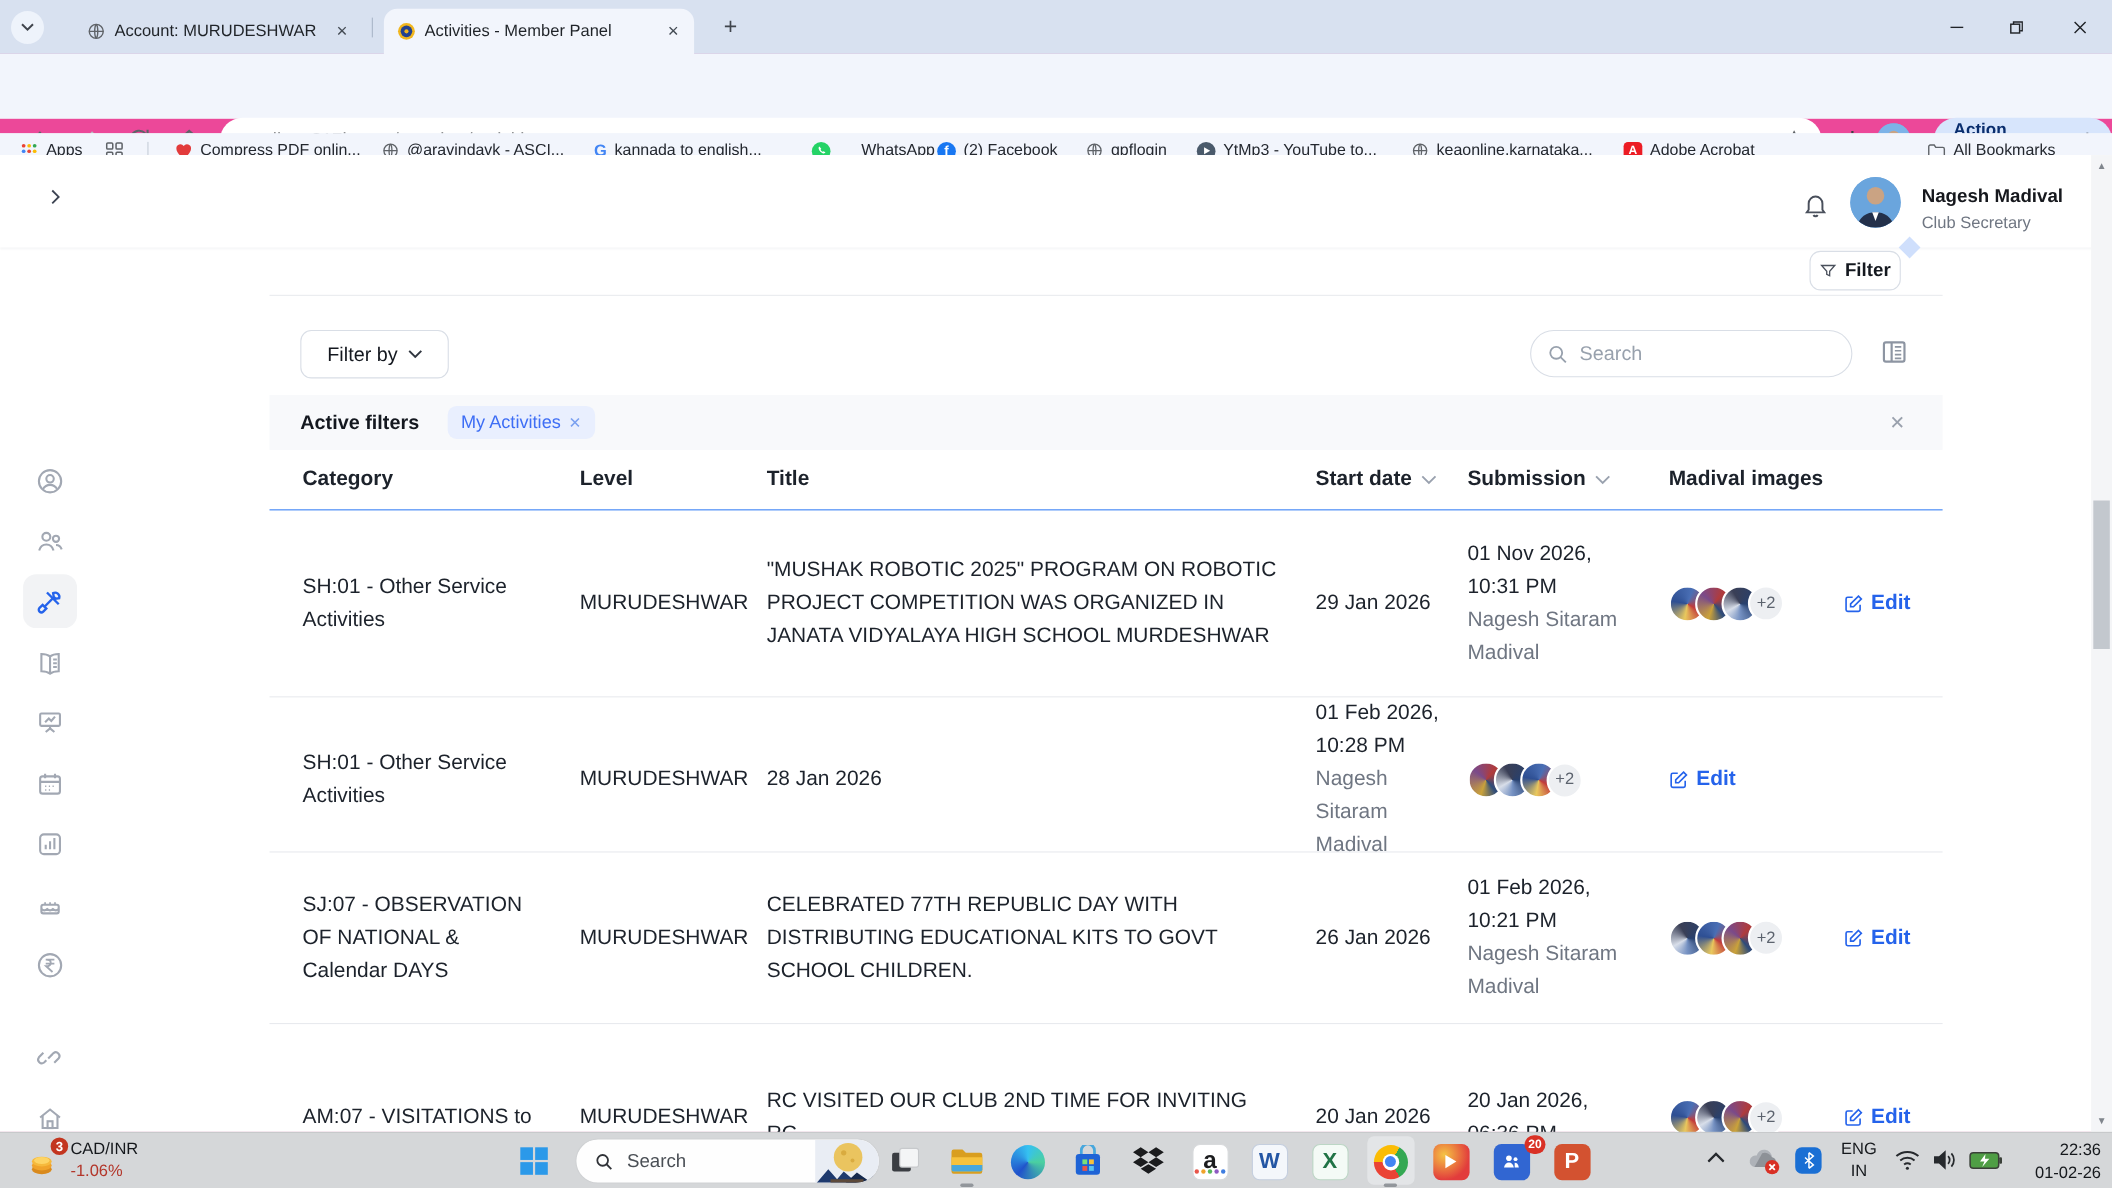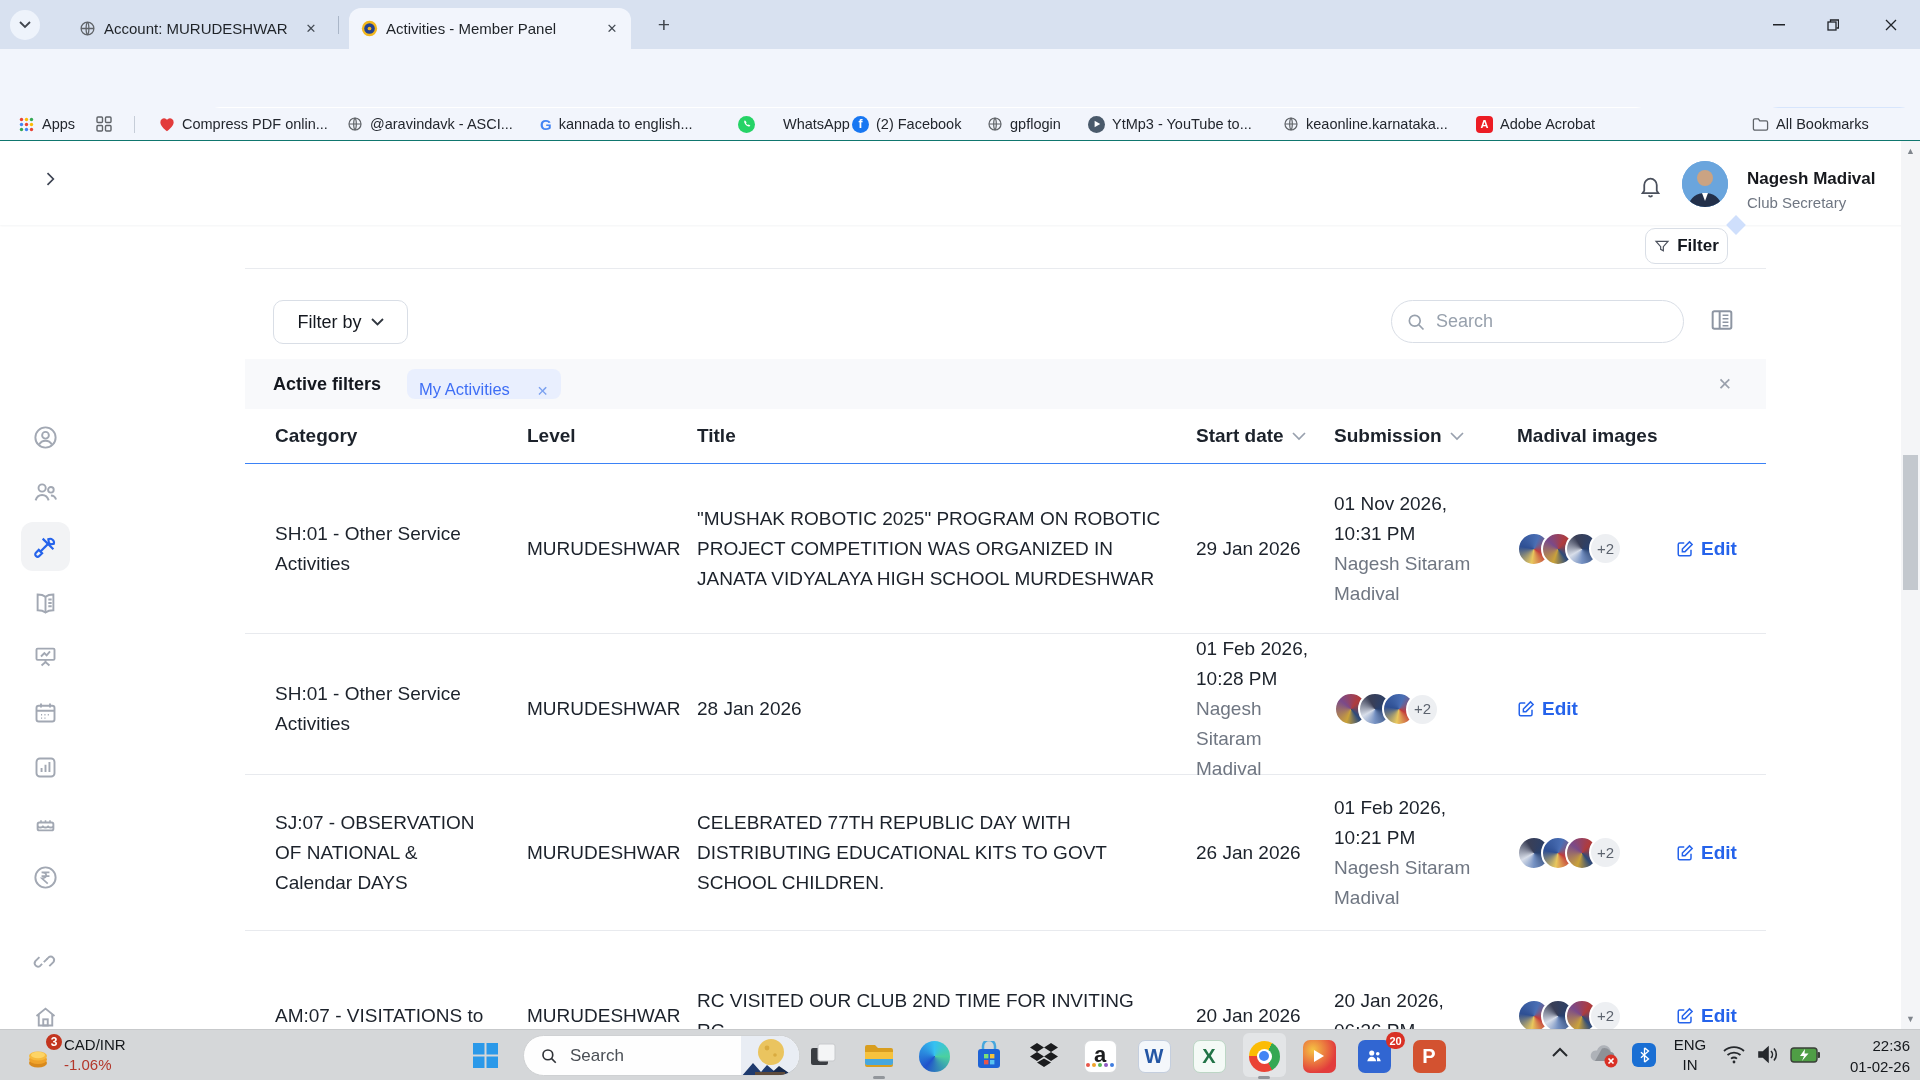--- a/index.html
+++ b/index.html
@@ -23,21 +23,21 @@
   .toolbar { position:absolute; left:0; top:49px; width:1920px; height:59px; background:#f2f5fc; }
   .navbtn { position:absolute; top:66px; width:24px; height:24px; color:#5f6368; }
   .omnibox { position:absolute; left:200px; top:58px; width:1456px; height:41px; background:#fff; border-radius:21px; display:flex; align-items:center; }
   .url-text { font-size:17px; color:#1d2125; margin-left:14px; }
   .action-pill { position:absolute; left:1758px; top:58px; height:41px; background:#d7e5fc; border-radius:21px; display:flex; align-items:center; padding:0 14px 0 18px; }
   .action-pill .lbl { font-size:15.5px; font-weight:bold; color:#0a2e6e; }
   .action-pill .dots { font-size:17px; color:#23272e; margin-left:12px; letter-spacing:0; }
   .tb-avatar { position:absolute; left:1706px; top:63px; width:31px; height:31px; border-radius:50%; overflow:hidden; background:#79b0e4; }
 
   
-  .bookbar { position:absolute; left:0; top:108px; width:1920px; height:33px; background:#f2f5fc; border-bottom:1px solid #0f766e; }
+  .bookbar { position:absolute; left:0; top:121px; width:1920px; height:33px; background:#f2f5fc; border-bottom:1px solid #0f766e; }
   .bm { position:absolute; top:0; height:32px; display:flex; align-items:center; gap:7px; font-size:14.5px; color:#23272e; white-space:nowrap; }
   .ico16 { width:17px; height:17px; display:inline-flex; align-items:center; justify-content:center; flex:0 0 auto; }
   .circle-ic { width:17px; height:17px; border-radius:50%; display:flex; align-items:center; justify-content:center; color:#fff; font-weight:bold; font-size:11px; }
 
   
   .page { position:absolute; left:0; top:141px; width:1920px; height:888px; background:#fff; overflow:hidden; }
   .pg-header { position:absolute; left:0; top:0; width:1920px; height:84px; background:#fff; box-shadow:0 1px 2px rgba(20,30,50,0.05); }
   .user-name { position:absolute; left:1747px; top:28px; font-size:17px; font-weight:bold; color:#16181d; }
   .user-role { position:absolute; left:1747px; top:53px; font-size:15px; color:#6f7682; }
   .hd-avatar { position:absolute; left:1682px; top:20px; width:46px; height:46px; border-radius:50%; overflow:hidden; background:#6aa5dd; }
@@ -46,21 +46,21 @@
   .filter-btn { position:absolute; left:1645px; top:87px; width:83px; height:36px; background:#fff; border:1px solid #d9dee6; border-radius:10px; display:flex; align-items:center; justify-content:center; gap:7px; font-size:17px; font-weight:bold; color:#14181f; }
   .divider1 { position:absolute; left:245px; top:127px; width:1521px; height:1px; background:#e9ebef; }
   .groupby { position:absolute; left:273px; top:159px; width:135px; height:44px; border:1px solid #d9dee6; border-radius:10px; background:#fff; display:flex; align-items:center; justify-content:center; gap:9px; font-size:18px; color:#14181f; }
   .searchbox { position:absolute; left:1391px; top:159px; width:293px; height:43px; border:1px solid #d9dee6; border-radius:22px; background:#fff; display:flex; align-items:center; padding:0 14px; gap:10px; }
   .searchbox input { border:none; outline:none; font-size:18px; color:#30363f; width:200px; font-family:"Liberation Sans",sans-serif; background:transparent; }
   .searchbox input::placeholder { color:#98a1ad; }
   .colsbtn { position:absolute; left:1708px; top:165px; width:30px; height:30px; color:#8d95a2; }
 
   .activebar { position:absolute; left:245px; top:218px; width:1521px; height:50px; background:#f8f9fb; display:flex; align-items:center; }
   .activebar .lbl { margin-left:28px; font-size:18px; font-weight:bold; color:#14181f; }
-  .chip { margin-left:26px; height:30px; background:#e9effe; border-radius:8px; display:flex; align-items:flex-end; padding:0 12px; gap:27px; font-size:16.5px; color:#3e6ef5; }
+  .chip { margin-left:26px; height:30px; background:#e9effe; border-radius:8px; display:flex; align-items:center; padding:0 12px; gap:7px; font-size:16.5px; color:#3e6ef5; }
   .chip .x { color:#7aa0f0; font-size:14px; }
   .activebar .barclose { position:absolute; right:34px; color:#9aa1ad; font-size:17px; }
 
   .thead, .trow { position:absolute; left:245px; width:1521px; display:grid; grid-template-columns:252px 170px 499px 138px 183px 159px 1fr; padding-left:30px; align-items:center; }
   .thead { top:268px; height:55px; border-bottom:1px solid #3b82f6; font-size:19px; font-weight:bold; color:#1c222b; }
   .thead .hcell { display:flex; align-items:center; gap:8px; }
   .sortch { color:#99a1ae; }
   .trow { font-size:19px; color:#1c222b; line-height:30px; border-bottom:1px solid #e8eaee; }
   .trow .cell { padding-right:22px; }
   .cell.title { max-width:490px; }

